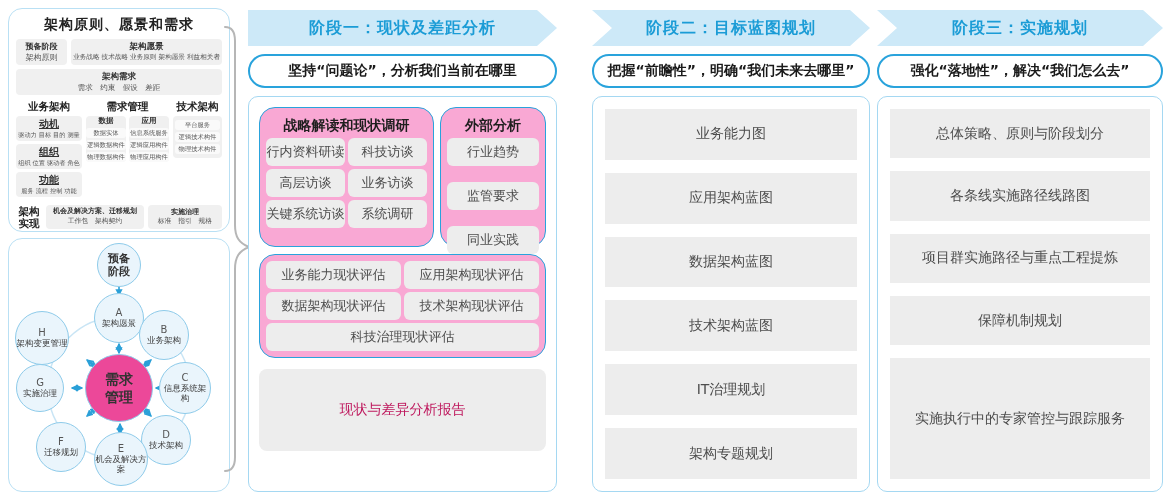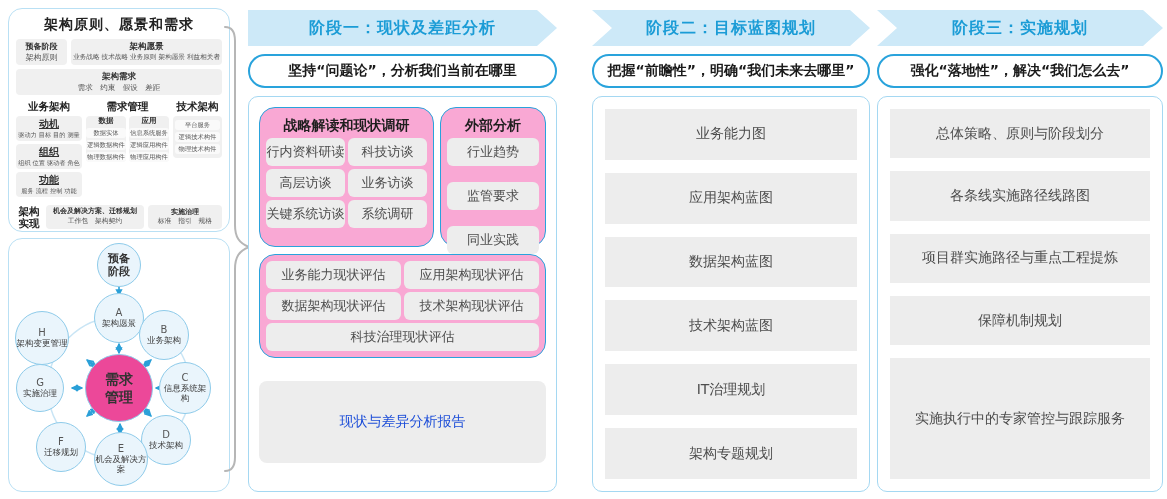--- a/index.html
+++ b/index.html
@@ -92,22 +92,22 @@
   .bb-title { font-size: 14px; font-weight: bold; color: #1f1f1f; text-align: center;
               height: 24px; line-height: 22px; }
   .research { flex: 1; }
   .external { width: 106px; }
   .chip-grid { display: grid; grid-template-columns: 1fr 1fr; gap: 3px; }
   .chip-stack { display: flex; flex-direction: column; gap: 16px; }
   .chip { background: #ededed; border-radius: 6px; height: 28px; display: flex; align-items: center;
           justify-content: center; font-size: 13px; color: #4d4d4d; }
   .assessment { margin-top: 7px; }
   .chip.span2 { grid-column: 1 / span 2; }
-  .report { margin-top: 23px; height: 82px; background: #ededed; border-radius: 8px;
-            display: flex; align-items: center; justify-content: center; font-size: 14px; color: #1d4ed8; }
+  .report { margin-top: 11px; height: 82px; background: #ededed; border-radius: 8px;
+            display: flex; align-items: center; justify-content: center; font-size: 14px; color: #be185d; }
 
   
   .stack { display: flex; flex-direction: column; gap: 13px; height: 100%; }
   .bigchip { flex: 1; background: #ededed; border-radius: 0; display: flex; align-items: center;
              justify-content: center; font-size: 14px; color: #4d4d4d; text-align: center; }
   .bigchip.tall { flex: 2.45; }
 </style>
 </head>
 <body>
 

